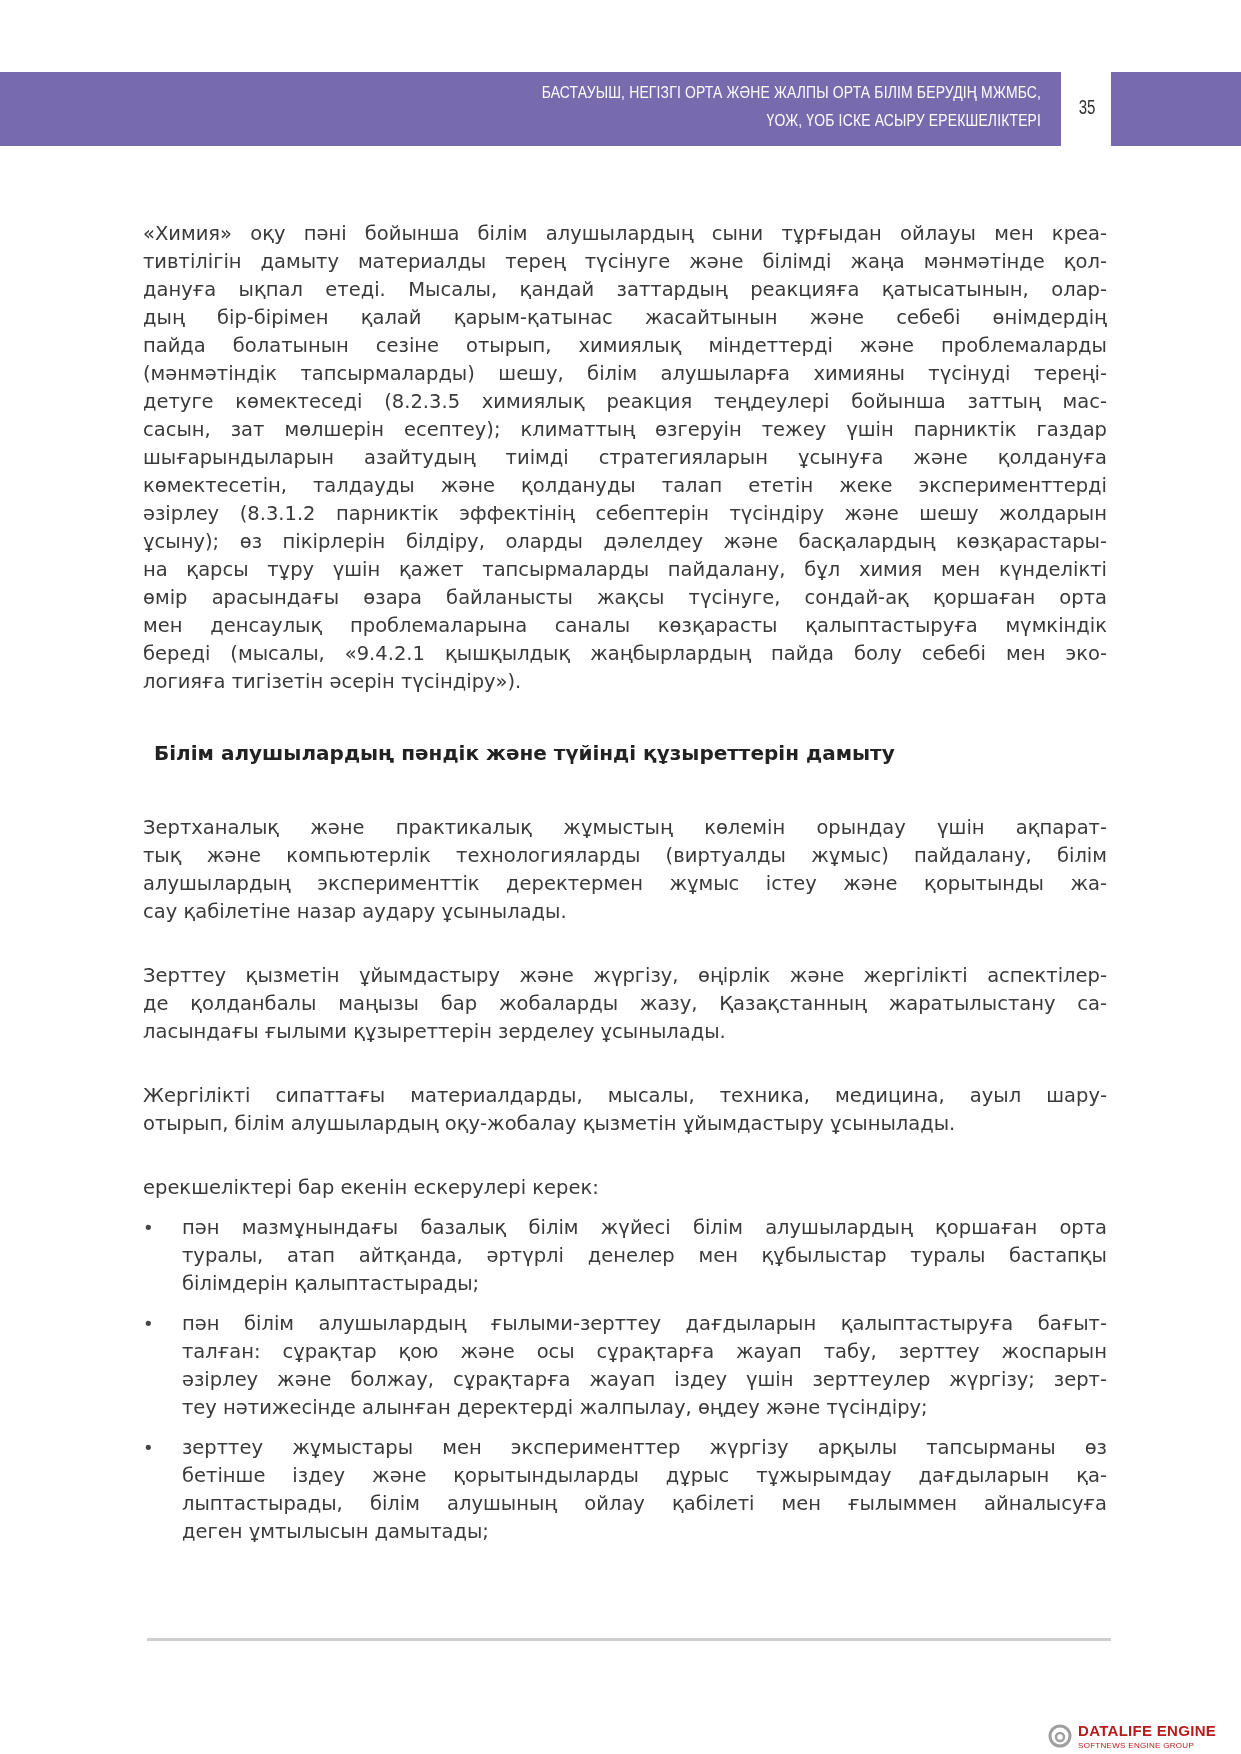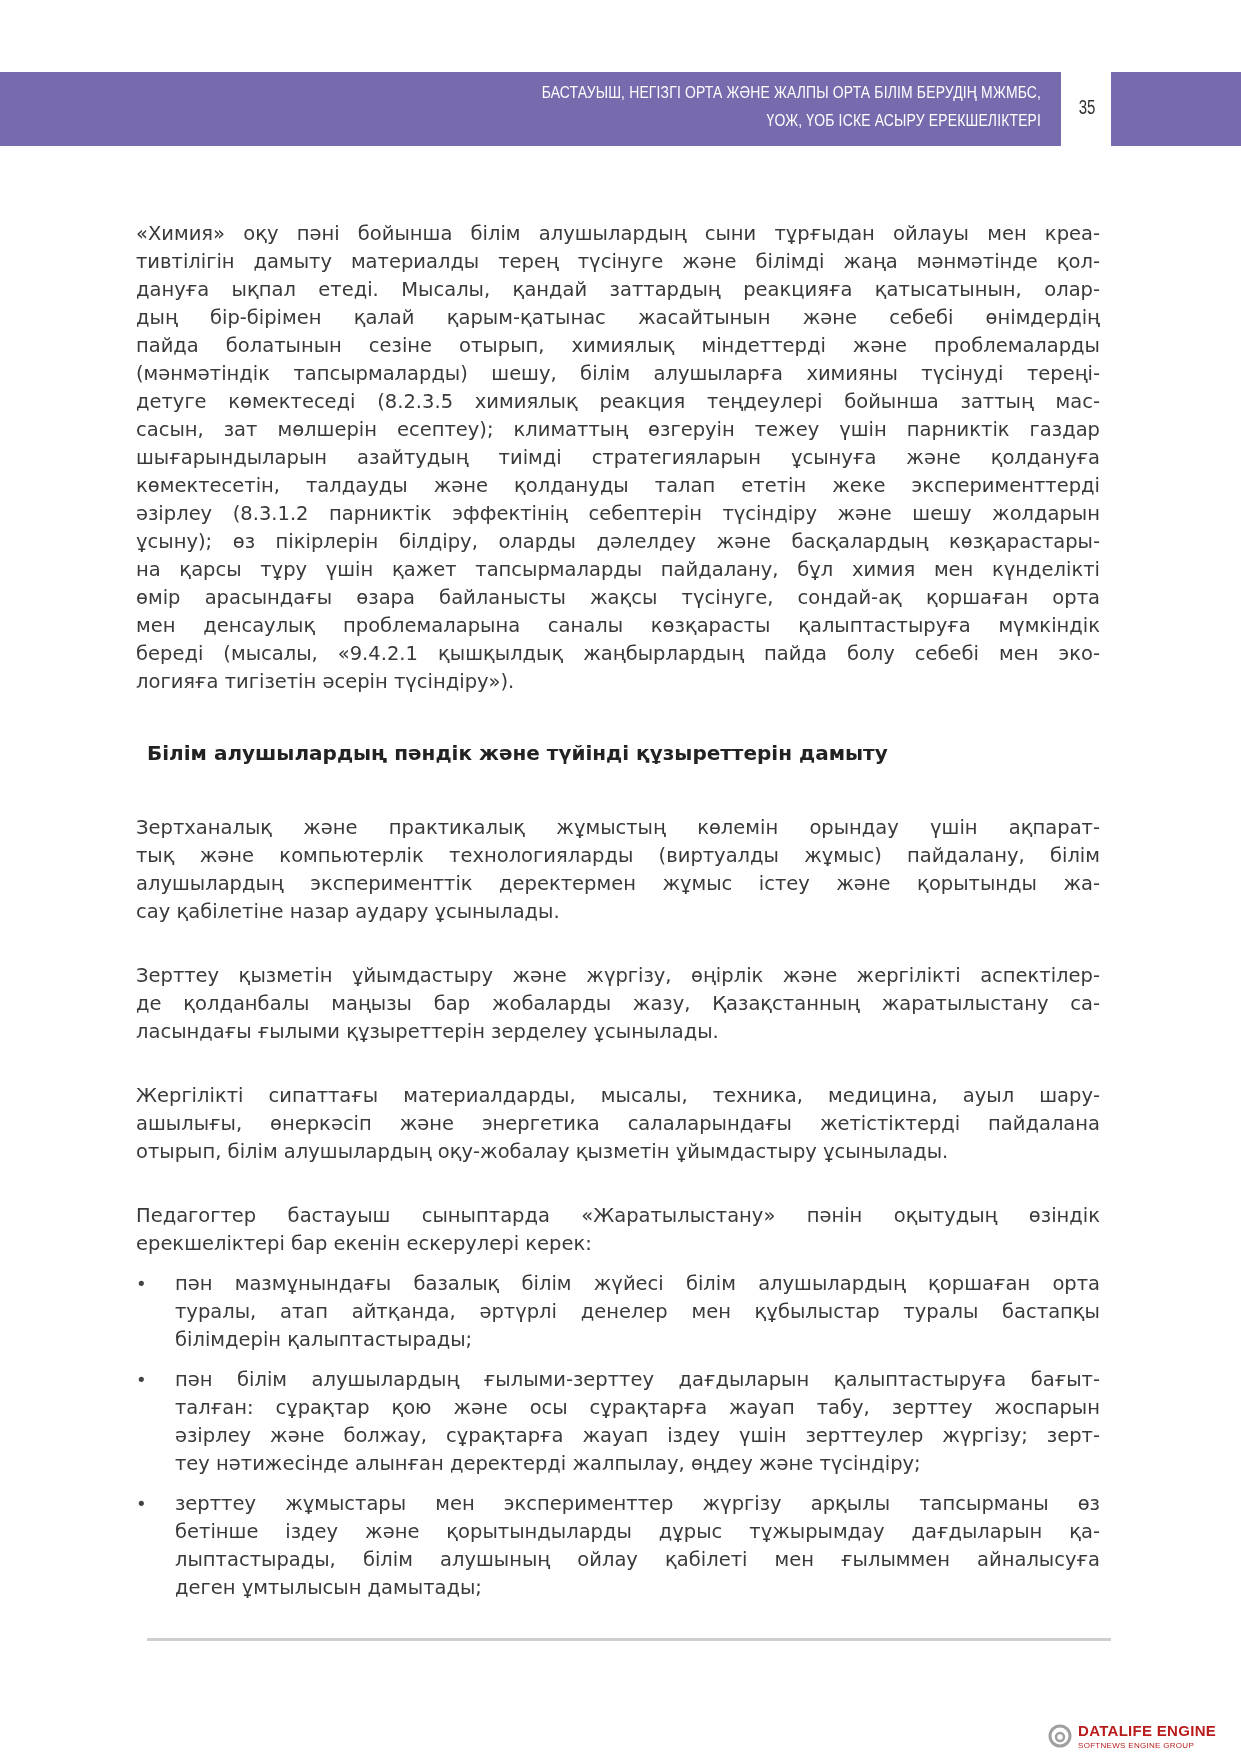--- a/index.html
+++ b/index.html
@@ -7,21 +7,21 @@
          font-family: "DejaVu Sans", sans-serif; color: #3a3a3a; }
   .hdr-bar { position: absolute; left: 0; top: 72px; width: 1061px; height: 74px; background: #776bae; }
   .hdr-bar-right { position: absolute; left: 1111px; top: 72px; width: 130px; height: 74px; background: #776bae; }
   .hdr-title { position: absolute; right: 200px; top: 79px; text-align: right; color: #ffffff;
                font-family: "Liberation Sans", sans-serif; font-size: 17px; line-height: 28px;
                letter-spacing: 0.2px; transform: scaleX(0.82); transform-origin: right center; }
   .hdr-title div { white-space: nowrap; }
   .page-num { position: absolute; left: 1068px; top: 96px; width: 38px; text-align: center;
               font-family: "Liberation Sans", sans-serif; font-size: 20px; color: #333;
               transform: scaleX(0.75); }
-  .content { position: absolute; left: 136px; top: 220px; width: 964px; }
+  .content { position: absolute; left: 143px; top: 220px; width: 964px; }
   .para { margin: 0; }
   .line { display: block; height: 28px; line-height: 28px; font-size: 19.5px; white-space: nowrap;
           text-align: justify; text-align-last: justify; }
   .line.last { text-align-last: left; }
   .gap { height: 28px; }
   .heading { font-weight: bold; font-size: 20px; line-height: 28px; height: 28px; color: #222; margin: 11px; }
   .bullet-item { position: relative; padding-left: 39px; margin-top: 12px; }
   .bullet-dot { position: absolute; left: 0; top: 0; width: 10px; line-height: 28px; font-size: 18px; color: #444; }
   .divider { position: absolute; left: 147px; top: 1638px; width: 964px; height: 3px; background: #cfcfcf; }
   .wm { position: absolute; left: 1048px; top: 1720px; width: 190px; height: 40px; color: #b91c1c; }
@@ -77,27 +77,25 @@
   <div style="height:8px"></div>
   <div class="para">
       <span class="line">Зерттеу қызметін ұйымдастыру және жүргізу, өңірлік және жергілікті аспектілер-</span>
       <span class="line">де қолданбалы маңызы бар жобаларды жазу, Қазақстанның жаратылыстану са-</span>
       <span class="line last">ласындағы ғылыми құзыреттерін зерделеу ұсынылады.</span>
     </div>
   <div class="gap"></div>
   <div style="height:8px"></div>
   <div class="para">
       <span class="line">Жергілікті сипаттағы материалдарды, мысалы, техника, медицина, ауыл шару-</span>
-      <span class="line">ашылығы, өнеркәсіп және энергетика салаларындағы жетістіктерді пайдалана</span>
       <span class="line last">отырып, білім алушылардың оқу-жобалау қызметін ұйымдастыру ұсынылады.</span>
     </div>
   <div class="gap"></div>
   <div style="height:8px"></div>
   <div class="para">
-      <span class="line">Педагогтер бастауыш сыныптарда «Жаратылыстану» пәнін оқытудың өзіндік</span>
       <span class="line last">ерекшеліктері бар екенін ескерулері керек:</span>
     </div>
   <div>
     <div class="bullet-item">
       <span class="bullet-dot">•</span>
       <div class="para">
           <span class="line">пән мазмұнындағы базалық білім жүйесі білім алушылардың қоршаған орта</span>
           <span class="line">туралы, атап айтқанда, әртүрлі денелер мен құбылыстар туралы бастапқы</span>
           <span class="line last">білімдерін қалыптастырады;</span>
         </div>

